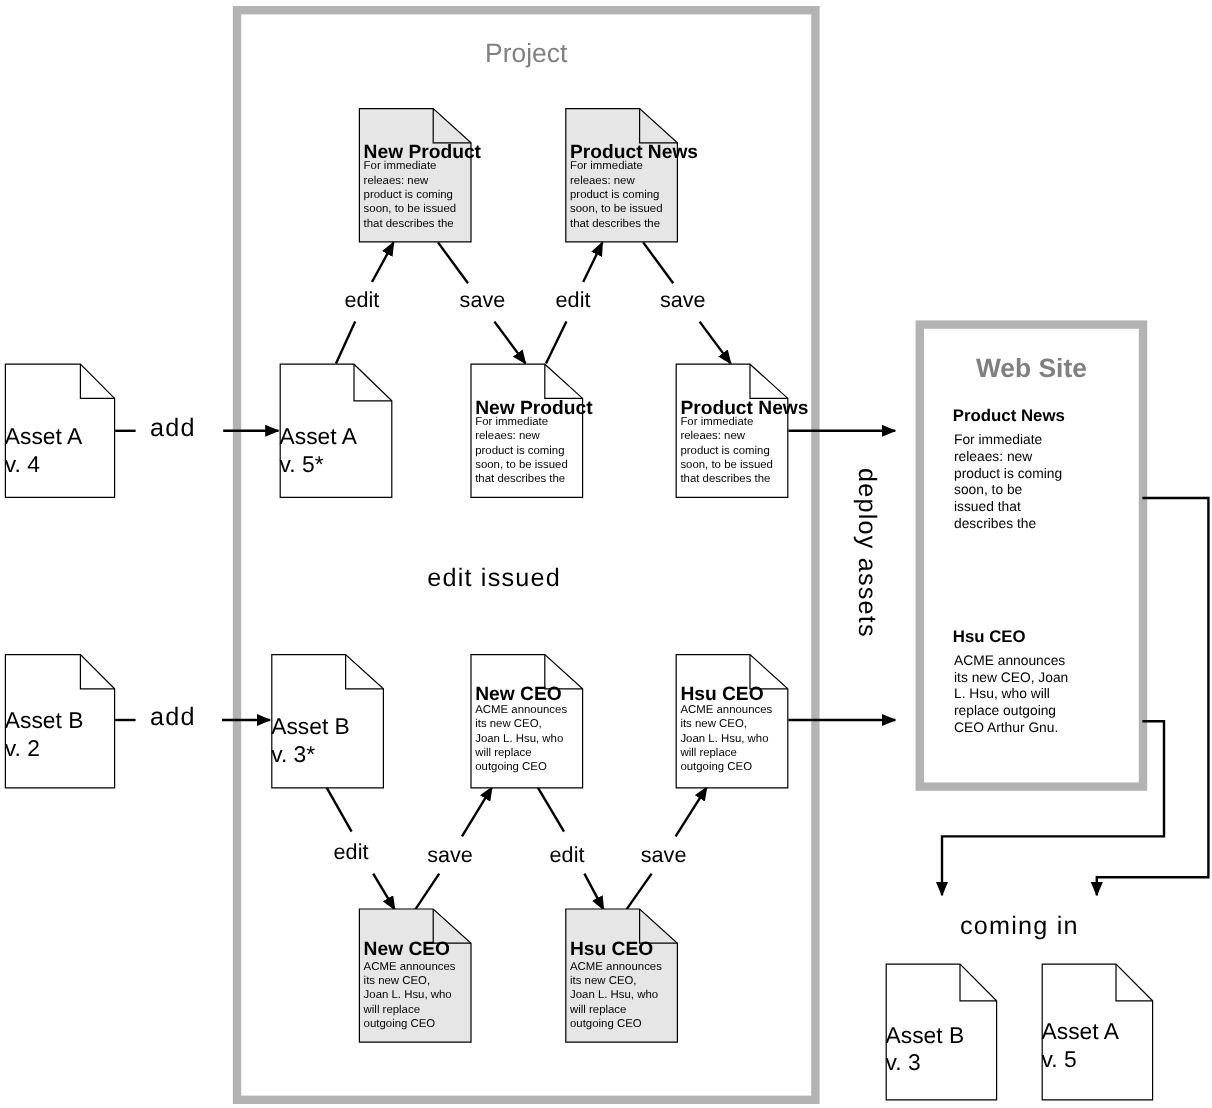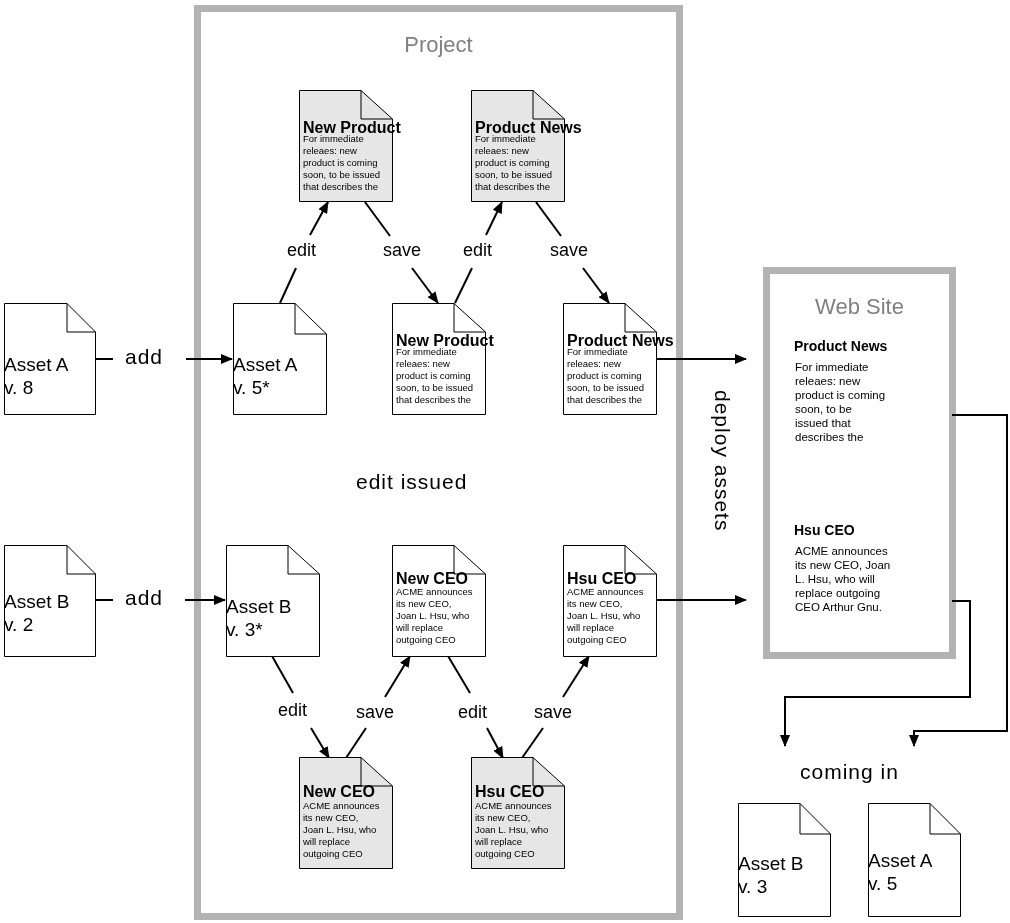--- a/index.html
+++ b/index.html
@@ -22,21 +22,21 @@
 </head>
 <body>
 
 <div id="canvas">
 
   <div class="frame" style="left:194px;top:5px;width:489px;height:915px;">
     <div class="frame-title" style="top:20px;">Project</div>
   </div>
 
   <div class="frame" style="left:763px;top:267px;width:193px;height:392px;">
-    <div class="frame-title" style="top:20px;">Web Site</div>
+    <div class="frame-title" style="top:20px;font-weight:bold;">Web Site</div>
     <div class="web-title" style="left:24px;top:64px;">Product News</div>
     <div class="web-body" style="left:25px;top:86px;">For immediate
 releaes: new
 product is coming
 soon, to be
 issued that
 describes the</div>
     <div class="web-title" style="left:24px;top:248px;">Hsu CEO</div>
     <div class="web-body" style="left:25px;top:270px;">ACME announces
 its new CEO, Joan
@@ -83,21 +83,21 @@
       <polyline points="952,415 1007,415 1007,731 914,731 914,746" marker-end="url(#ah)"></polyline>
     </g>
   </svg>
 
   <div class="doc" style="left:4px;top:303px;width:92px;height:112px;">
     <svg width="92" height="112">
         <path d="M0.5,0.5 H63 L91.5,29 V111.5 H0.5 Z" fill="#fff" stroke="#000"></path>
         <path d="M63,0.5 V29 H91.5" fill="none" stroke="#000"></path>
       </svg>
     <div class="asset-text" style="top:50px;">Asset A</div>
-    <div class="asset-text" style="top:73px;">v. 8</div>
+    <div class="asset-text" style="top:73px;">v. 4</div>
   </div>
   <div class="doc" style="left:233px;top:303px;width:94px;height:112px;">
     <svg width="94" height="112">
         <path d="M0.5,0.5 H62 L93.5,31 V111.5 H0.5 Z" fill="#fff" stroke="#000"></path>
         <path d="M62,0.5 V31 H93.5" fill="none" stroke="#000"></path>
       </svg>
     <div class="asset-text" style="top:50px;">Asset A</div>
     <div class="asset-text" style="top:73px;">v. 5*</div>
   </div>
   <div class="doc" style="left:4px;top:545px;width:92px;height:112px;">

